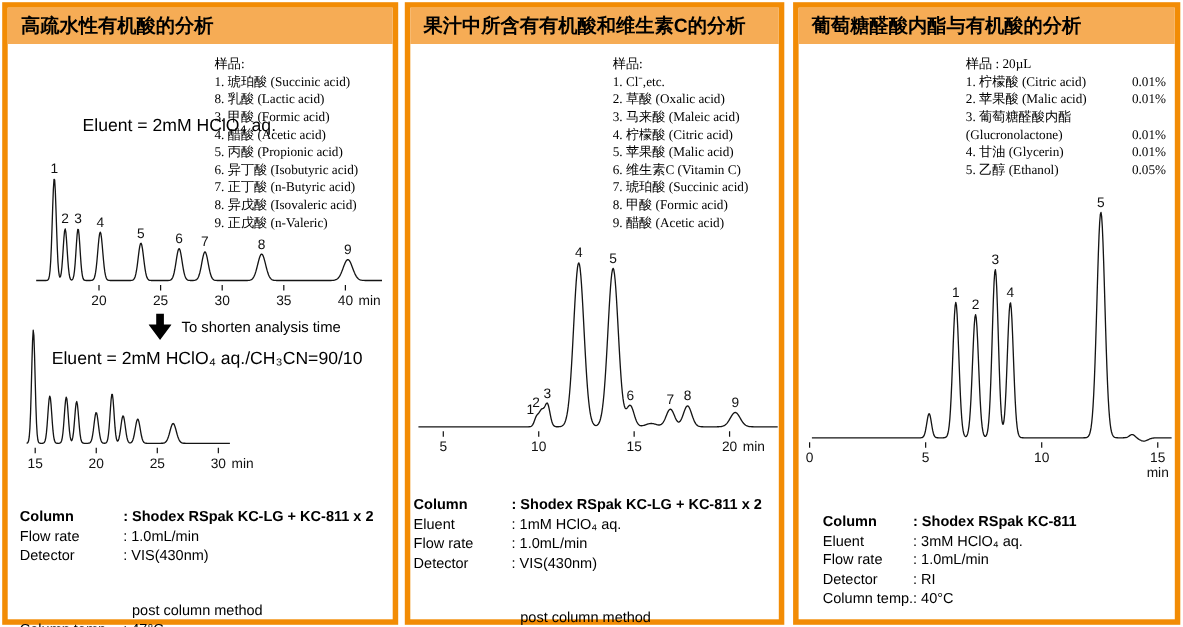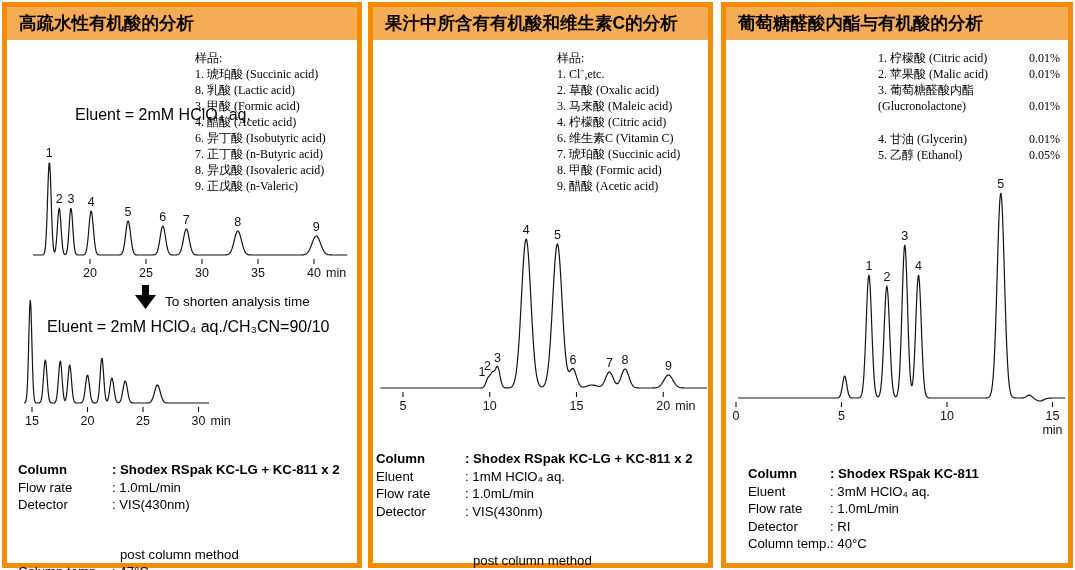--- a/index.html
+++ b/index.html
@@ -12,27 +12,27 @@
   .p3{left:721px;width:352px;}
   .titlebar{height:33px;background:var(--panel-titlebar,#F6AC55);font-size:17.5px;font-weight:bold;
             line-height:33px;padding-left:12px;white-space:nowrap;overflow:hidden;}
   .pbody{position:relative;width:100%;height:calc(100% - 33px);}
   .samples{position:absolute;font-size:12px;line-height:16px;font-family:Liberation Serif, serif;}
   .p1 .samples{left:188px;top:10px;width:154px;}
   .p2 .samples{left:184px;top:10px;width:154px;}
   .p3 .samples{left:152px;top:10px;width:182px;}
   .sample-header{white-space:nowrap;}
   .sample-row{display:flex;justify-content:space-between;align-items:flex-end;}
-  .sample-row.gap-before{margin-top:17px;}
+  .sample-row.gap-before{margin-top:0;}
   .sample-text{white-space:nowrap;}
   .sample-pct{margin-left:6px;white-space:nowrap;}
   .note{position:absolute;font-size:16px;white-space:nowrap;}
   .eluent1{left:68px;top:66px;}
   .eluent2{left:40px;top:278px;}
-  .arrow-row{position:absolute;left:128px;top:245px;display:flex;align-items:flex-end;gap:9px;
+  .arrow-row{position:absolute;left:128px;top:245px;display:flex;align-items:center;gap:9px;
              font-size:13.5px;white-space:nowrap;}
   .chrom{position:absolute;}
   .c1{left:13px;top:98px;}
   .c2{left:13px;top:255px;}
   .c3{left:4px;top:170px;}
   .c4{left:2px;top:138px;}
   .conditions{position:absolute;font-size:13.2px;line-height:17.5px;}
   .cond1{left:11px;top:421px;width:334px;}
   .cond2{left:3px;top:410px;width:336px;}
   .cond3{left:22px;top:425px;width:316px;}
@@ -68,20 +68,25 @@
               </div>
             </div>
             <div class="sample-row">
               <div class="sample-text">
                 <div>3. 甲酸 (Formic acid)</div>
               </div>
             </div>
             <div class="sample-row">
               <div class="sample-text">
                 <div>4. 醋酸 (Acetic acid)</div>
+              </div>
+            </div>
+            <div class="sample-row">
+              <div class="sample-text">
+                <div>5. 丙酸 (Propionic acid)</div>
               </div>
             </div>
             <div class="sample-row">
               <div class="sample-text">
                 <div>6. 异丁酸 (Isobutyric acid)</div>
               </div>
             </div>
             <div class="sample-row">
               <div class="sample-text">
                 <div>7. 正丁酸 (n-Butyric acid)</div>
@@ -188,20 +193,25 @@
                 <div>3. 马来酸 (Maleic acid)</div>
               </div>
             </div>
             <div class="sample-row">
               <div class="sample-text">
                 <div>4. 柠檬酸 (Citric acid)</div>
               </div>
             </div>
             <div class="sample-row">
               <div class="sample-text">
+                <div>5. 苹果酸 (Malic acid)</div>
+              </div>
+            </div>
+            <div class="sample-row">
+              <div class="sample-text">
                 <div>6. 维生素C (Vitamin C)</div>
               </div>
             </div>
             <div class="sample-row">
               <div class="sample-text">
                 <div>7. 琥珀酸 (Succinic acid)</div>
               </div>
             </div>
             <div class="sample-row">
               <div class="sample-text">
@@ -262,20 +272,21 @@
             <div class="cond-value">: 40°C</div>
           </div>
         </div>
     </div>
   </section>
 
   <section class="panel p3">
     <header class="titlebar">葡萄糖醛酸内酯与有机酸的分析</header>
     <div class="pbody">
       <div class="samples">
+        <div class="sample-header">样品 : 20µL</div>
         <div>
             <div class="sample-row">
               <div class="sample-text">
                 <div>1. 柠檬酸 (Citric acid)</div>
               </div>
               <div class="sample-pct">0.01%</div>
             </div>
             <div class="sample-row">
               <div class="sample-text">
                 <div>2. 苹果酸 (Malic acid)</div>

